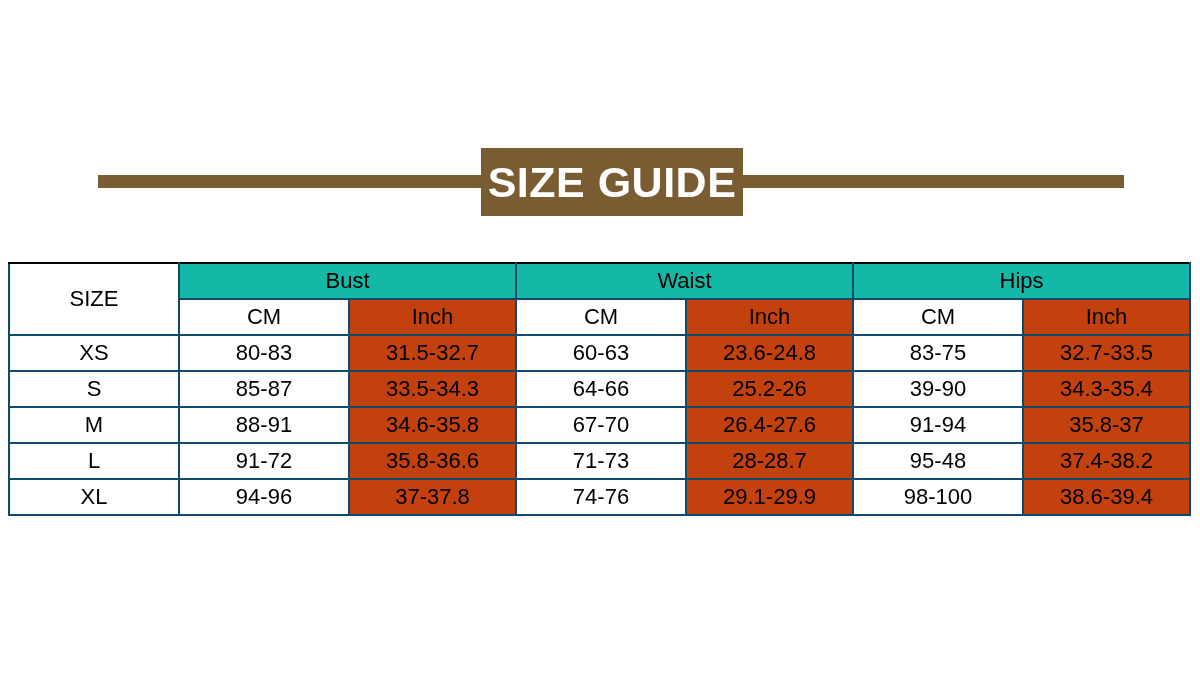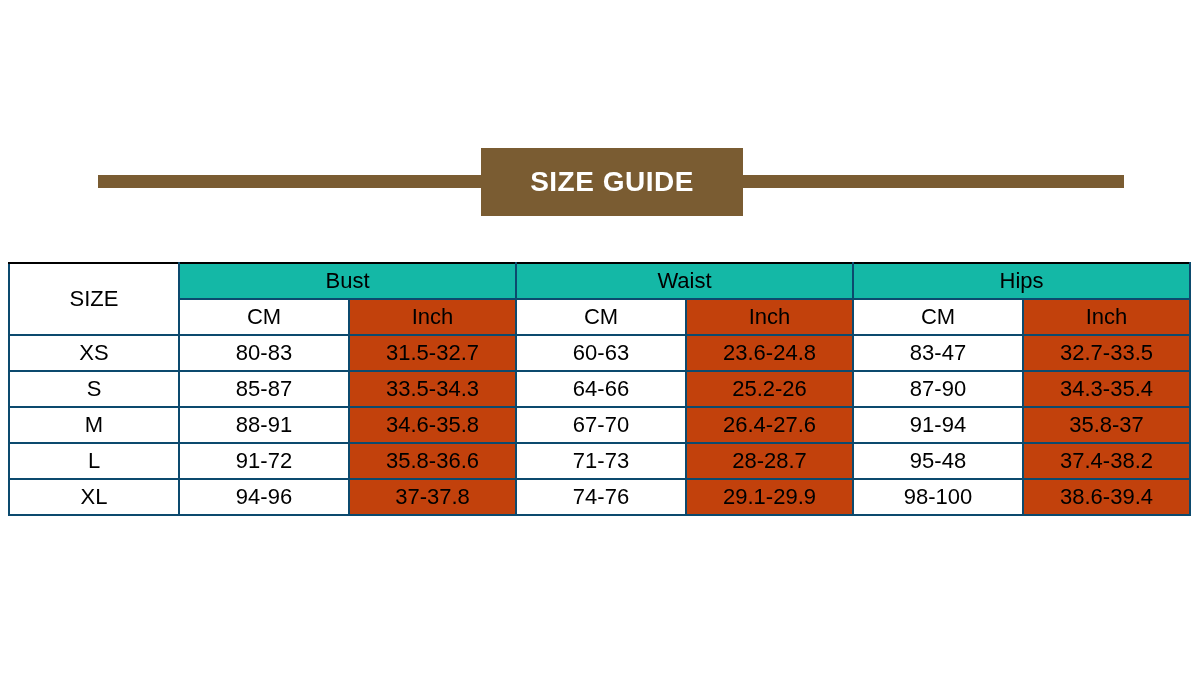--- a/index.html
+++ b/index.html
@@ -37,21 +37,21 @@
     top: 0px;
     width: 262px;
     height: 68px;
     background: #7a5c32;
     display: flex;
     align-items: center;
     justify-content: center;
   }
   #title-plate span {
     color: #ffffff;
-    font-size: 28px;
+    font-size: 43px;
     font-weight: bold;
     letter-spacing: 0.5px;
     line-height: 1;
   }
 
   
   #size-table-wrap {
     position: absolute;
     left: 8px;
     top: 262px;
@@ -137,31 +137,31 @@
         <td class="hdr-white">CM</td>
         <td class="hdr-white cell-yellow">Inch</td>
       </tr>
 
       <tr>
         <td class="cell-white cell-size-label">XS</td>
         <td class="cell-white">80-83</td>
         <td class="cell-yellow">31.5-32.7</td>
         <td class="cell-white">60-63</td>
         <td class="cell-yellow">23.6-24.8</td>
-        <td class="cell-white">83-47</td>
+        <td class="cell-white">83-75</td>
         <td class="cell-yellow">32.7-33.5</td>
       </tr>
 
       <tr>
         <td class="cell-white cell-size-label">S</td>
         <td class="cell-white">85-87</td>
         <td class="cell-yellow">33.5-34.3</td>
         <td class="cell-white">64-66</td>
         <td class="cell-yellow">25.2-26</td>
-        <td class="cell-white">87-90</td>
+        <td class="cell-white">39-90</td>
         <td class="cell-yellow">34.3-35.4</td>
       </tr>
 
       <tr>
         <td class="cell-white cell-size-label">M</td>
         <td class="cell-white">88-91</td>
         <td class="cell-yellow">34.6-35.8</td>
         <td class="cell-white">67-70</td>
         <td class="cell-yellow">26.4-27.6</td>
         <td class="cell-white">91-94</td>

